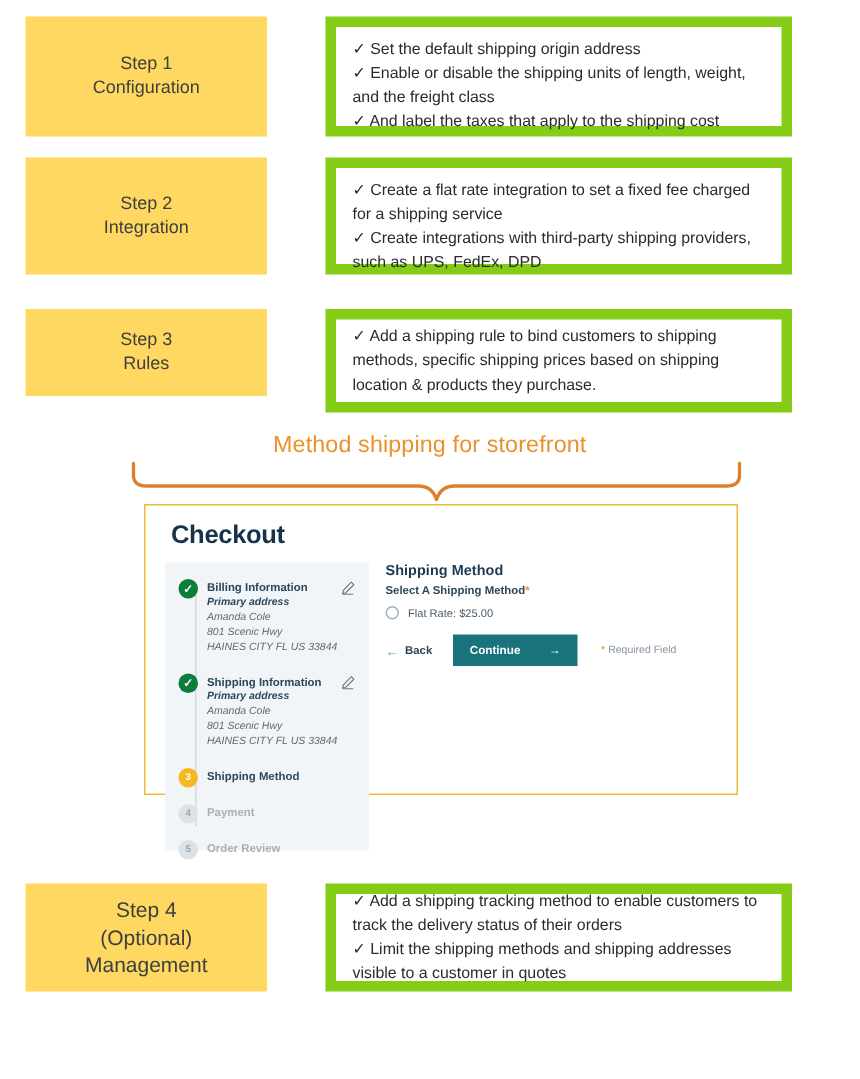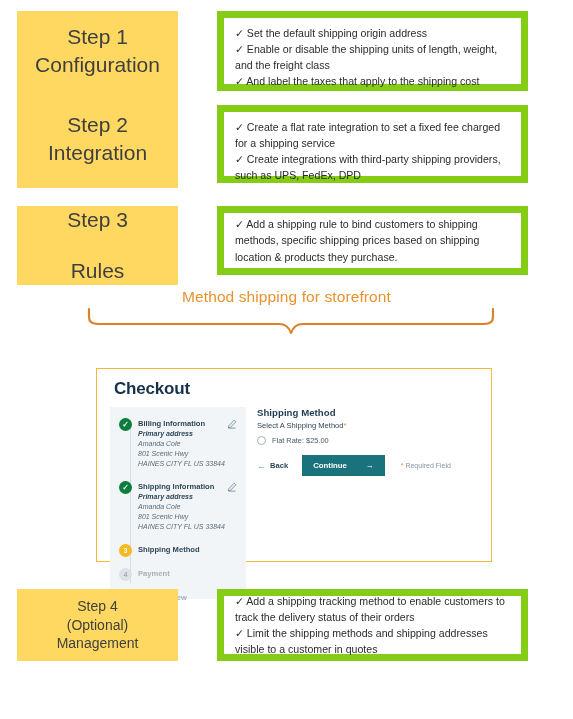--- a/index.html
+++ b/index.html
@@ -28,21 +28,21 @@
     position: absolute;
     left: 17px;
     width: 161px;
     background: #FFD861;
     color: #3f3f3f;
     display: flex;
     flex-direction: column;
     align-items: center;
     justify-content: center;
     text-align: center;
-    font-size: 21px;
+    font-size: 12px;
     line-height: 1.33;
     font-weight: 400;
     box-sizing: border-box;
   }
   .step-badge span { display: block; white-space: nowrap; }
 
   .step-note {
     position: absolute;
     left: 217px;
     width: 311px;
@@ -81,21 +81,20 @@
   
   #checkout-card {
     position: absolute;
     left: 96px;
     top: 336px;
     width: 396px;
     height: 194px;
     border: 1.5px solid #EFB93C;
     background: #ffffff;
     box-sizing: border-box;
-    margin-top: 32px;
   }
   #checkout-title {
     position: absolute;
     left: 17px;
     top: 10px;
     font-size: 17px;
     font-weight: bold;
     color: #19324C;
     letter-spacing: -0.2px;
   }
@@ -181,21 +180,21 @@
   }
   #ship-heading {
     font-size: 9.6px;
     font-weight: bold;
     color: #1E3A52;
     margin: 0 0 3px 0;
     letter-spacing: .05px;
   }
   #ship-sublabel {
     font-size: 7.6px;
-    font-weight: normal;
+    font-weight: bold;
     color: #2D4759;
     margin: 0 0 5px 0;
   }
   #ship-sublabel .req { color: #E8912D; }
   .radio-row {
     display: flex;
     align-items: center;
     margin-bottom: 5px;
     height: 11px;
   }
@@ -267,32 +266,32 @@
     <span>Configuration</span>
   </div>
   <div class="step-note" style="top:11px; height:80px;">
     <p><span class="tick">✓</span> <span>Set the default shipping origin address</span></p>
     <p><span class="tick">✓</span> <span>Enable or disable the shipping units of length, weight, and the freight class</span></p>
     <p><span class="tick">✓</span> <span>And label the taxes that apply to the shipping cost</span></p>
   </div>
 </div>
 
 <div class="step-row" id="step-row-2" style="top:0;">
-  <div class="step-badge" style="top:90px; height:98px;">
+  <div class="step-badge" style="top:105px; height:78px;">
     <span>Step 2</span>
     <span>Integration</span>
   </div>
   <div class="step-note" style="top:105px; height:78px;">
     <p><span class="tick">✓</span> <span>Create a flat rate integration to set a fixed fee charged for a shipping service</span></p>
     <p><span class="tick">✓</span> <span>Create integrations with third-party  shipping providers, such as UPS, FedEx, DPD</span></p>
   </div>
 </div>
 
 <div class="step-row" id="step-row-3" style="top:0;">
-  <div class="step-badge" style="top:206px; height:79px;justify-content:space-between;">
+  <div class="step-badge" style="top:206px; height:58px;">
     <span>Step 3</span>
     <span>Rules</span>
   </div>
   <div class="step-note" style="top:206px; height:69px; display:flex; align-items:center;">
     <p><span class="tick">✓</span> <span>Add a shipping rule to bind customers to shipping methods, specific shipping prices based on shipping location &amp; products they purchase.</span></p>
   </div>
 </div>
 
 <div id="enables-label">Method shipping for storefront</div>
 

